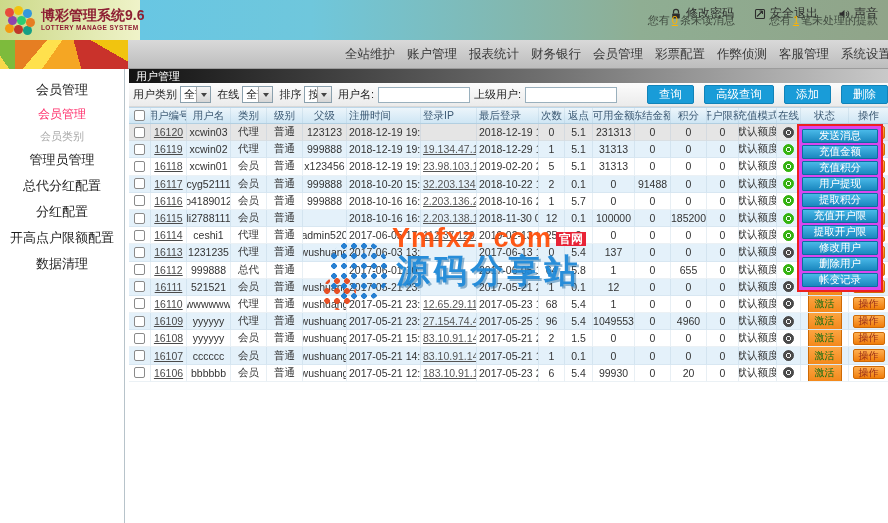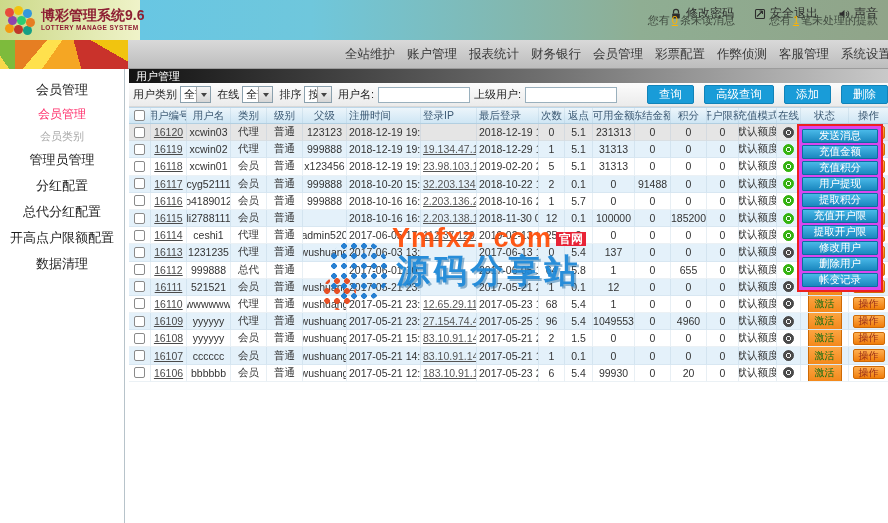--- a/index.html
+++ b/index.html
@@ -180,22 +180,22 @@
     <span class="nav-item">系统设置</span>
   </div>
 </div>
 <div class="mosaic"></div>
 
 <div class="sidebar">
   <div class="side-item s-header">会员管理</div>
   <div class="side-item s-active">会员管理</div>
   <div class="side-item s-sub">会员类别</div>
   <div class="side-item s-header">管理员管理</div>
+  <div class="side-item s-header">总代分红配置</div>
   <div class="side-item s-header">分红配置</div>
-  <div class="side-item s-header">总代分红配置</div>
   <div class="side-item s-header">开高点户限额配置</div>
   <div class="side-item s-header">数据清理</div>
 </div>
 
 <div class="main">
   <div class="titlebar">用户管理</div>
 
   <div class="filterbar">
     <span class="flabel">用户类别</span>
     <span class="sel" style="width:76px">

